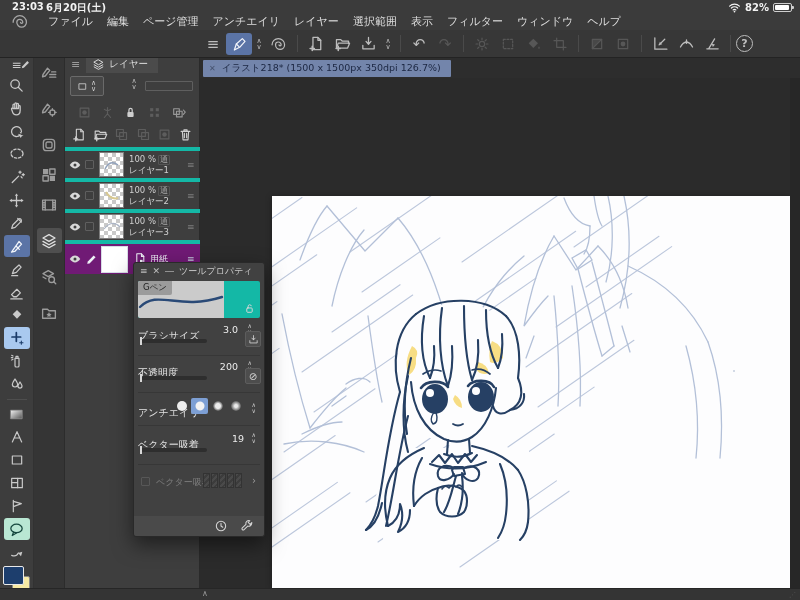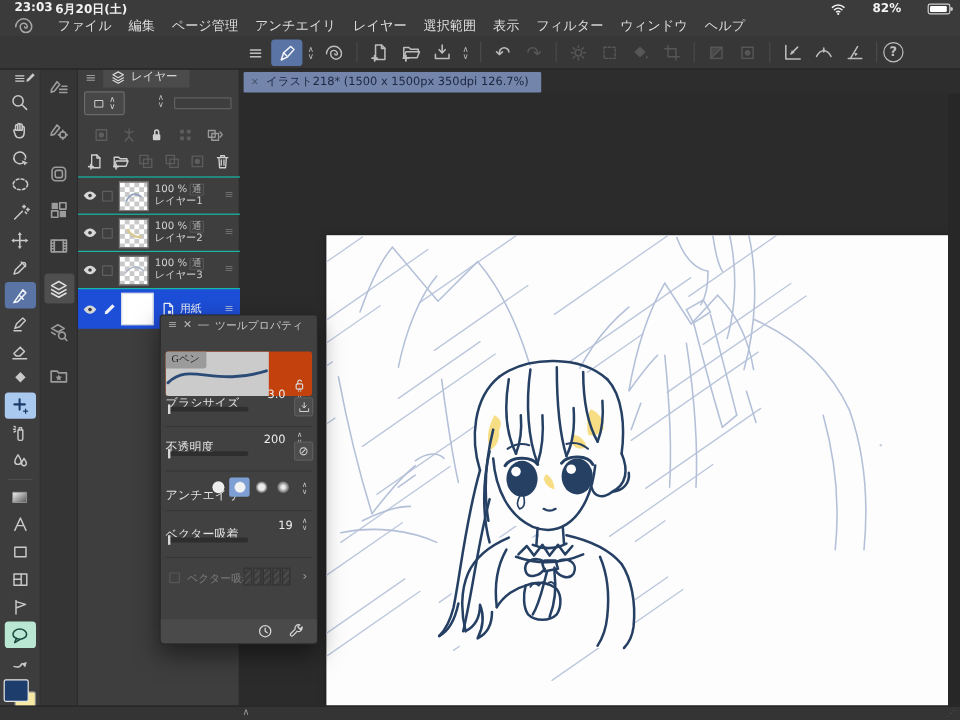--- a/index.html
+++ b/index.html
@@ -6,21 +6,21 @@
   html,body { width:800px; height:600px; overflow:hidden; background:#2b2b2b;
     font-family:"DejaVu Sans","Liberation Sans",sans-serif; -webkit-font-smoothing:antialiased; }
   .abs { position:absolute; }
   svg.ic { display:block; stroke:currentColor; fill:none; stroke-width:1.8; stroke-linecap:round; stroke-linejoin:round; }
 
   
   #header { left:0; top:0; width:800px; height:30px; background:#3b3b3b; z-index:20; }
   #statusrow { left:0; top:0; width:800px; height:14px; color:#f2f2f2; font-size:10px; font-weight:bold;padding-left:44px; }
   #clock { left:12px; top:1px; }
   #date  { left:46px; top:1px;text-align:right; }
-  #statusright { right:8px; top:1px; display:flex; align-items:center; gap:22px; color:#f2f2f2; }
+  #statusright { right:8px; top:1px; display:flex; align-items:center; gap:4px; color:#f2f2f2; }
   #batt { width:19px; height:9px; border:1px solid #cfcfcf; border-radius:2px; position:relative; }
   #batt .lvl { position:absolute; left:1px; top:1px; bottom:1px; width:80%; background:#fff; border-radius:1px; }
   #batt:after { content:""; position:absolute; right:-3px; top:2px; width:2px; height:3px; background:#cfcfcf; border-radius:0 1px 1px 0; }
   #menurow { left:0; top:13px; width:800px; height:17px; display:flex; align-items:center; color:#dedede; font-size:11px; }
   #applogo { margin-left:12px; margin-right:12px; color:#a8a8a8; }
   .menu-item { padding:0 7px; cursor:default; }
 
   
   #toolbar { left:0; top:30px; width:800px; height:28px; background:#373737; border-bottom:1px solid #232323;
     display:flex; align-items:center; padding-left:200px; z-index:19; }
@@ -84,40 +84,40 @@
   #lay-tab { background:#4b4b4b; height:18px; display:flex; align-items:center; gap:4px; padding:0 10px 0 6px; color:#dcdcdc; }
   #lay-ctrl1 { left:0; top:20px; width:135px; height:24px; }
   #blendbox { left:5px; top:1px; width:34px; height:20px; border:1px solid #6a6a6a; border-radius:2px; background:#474747;
     display:flex; align-items:center; justify-content:center; gap:2px; color:#cfcfcf; }
   #opa-chev { left:62px; top:3px; }
   #opa-bar { left:80px; top:6px; width:48px; height:10px; border:1px solid #5f5f5f; border-radius:1px; }
   #lay-ctrl2 { left:0; top:46px; width:135px; height:22px; display:flex; align-items:center; justify-content:space-around; padding:0 8px; }
   #lay-ctrl3 { left:0; top:68px; width:135px; height:22px; display:flex; align-items:center; justify-content:space-around; padding:0 4px; }
   .dim { color:#5d5d5d; } .mid { color:#989898; } .lit { color:#cfcfcf; }
   #lay-list { left:0; top:92px; width:135px; }
-  .lrow { position:relative; width:135px; height:31px; border-top:1px solid #14b8a6; display:flex; align-items:center; }
+  .lrow { position:relative; width:135px; height:31px; border-top:4px solid #14b8a6; display:flex; align-items:center; }
   .lrow .eyec { width:20px; display:flex; justify-content:center; color:#d8d8d8; }
   .lrow .chk { width:9px; height:9px; border:1px solid #5f5f5f; border-radius:1px; margin-right:5px; }
   .lrow .thumb { position:relative; width:25px; height:25px; border:1px solid #7d7d7d; margin-right:5px;
     background:conic-gradient(#c9c9c9 25%, #fff 0 50%, #c9c9c9 0 75%, #fff 0); background-size:8px 8px; }
   .lrow .meta { flex:1; font-size:8.5px; line-height:10px; color:#d0d0d0; }
   .lrow .meta .b { display:inline-block; color:#a9a9a9; font-size:8px; border:1px solid #555; border-radius:1px;
     padding:0 1px; margin-left:2px; line-height:8px; }
   .lrow .grip { width:13px; color:#7c7c7c; font-size:9px; }
-  .lrow.paper { height:34px; background:#1d4ed8; color:#eef1f7; }
+  .lrow.paper { height:34px; background:#701a75; color:#eef1f7; }
   .lrow.paper .thumb { background:#fff; border:1.6px solid #d7dce6; width:27px; height:27px; }
   .lrow.paper .meta { color:#eef1f7; display:flex; align-items:center; gap:3px; font-size:9px; }
 
   
   #tprop { left:133px; top:262px; width:132px; height:275px; background:#414141; border:1px solid #292929;
     border-radius:3px; box-shadow:0 8px 20px rgba(0,0,0,.5); z-index:18; color:#e0e0e0; }
   #tp-head { left:0; top:0; width:100%; height:16px; display:flex; align-items:center; gap:5px; padding-left:6px;
     font-size:9px; color:#c9c9c9; }
   #tp-head .s { font-size:9px; color:#bdbdbd; }
-  #tp-preview { left:4px; top:30px; width:122px; height:37px; background:#c2410c; border-radius:2px; overflow:hidden;font-family:Liberation Serif, serif; }
+  #tp-preview { left:4px; top:18px; width:122px; height:37px; background:#14b8a6; border-radius:2px; overflow:hidden; }
   #tp-preview .lt { position:absolute; left:0; top:0; width:86px; height:37px; background:#cbcbcb; }
   #tp-toolname { position:absolute; left:0; top:0; background:#9b9b9b; color:#1e1e1e; font-size:8.5px; padding:1px 5px; border-radius:0 0 2px 0; }
   #tp-lock { position:absolute; right:4px; bottom:3px; color:#d8d8d8; }
   .prow { position:absolute; left:4px; width:122px; }
   .prow .lab { font-size:10px; color:#e3e3e3; }
   .prow .val { position:absolute; right:22px; top:0; font-size:9.5px; color:#ececec; }
   .prow .stp { position:absolute; right:8px; top:-1px; display:flex; flex-direction:column; line-height:5.5px; font-size:6px; color:#c9c9c9; align-items:center; }
   .prow .sbtn { position:absolute; right:-1px; top:1px; width:16px; height:16px; background:#4d4d4d; border:1px solid #5d5d5d;
     border-radius:2px; display:flex; align-items:center; justify-content:center; color:#d5d5d5; font-size:9px; }
   .slider { position:absolute; left:3px; top:15px; width:66px; height:4px; background:#2e2e2e; border-radius:2px; }

